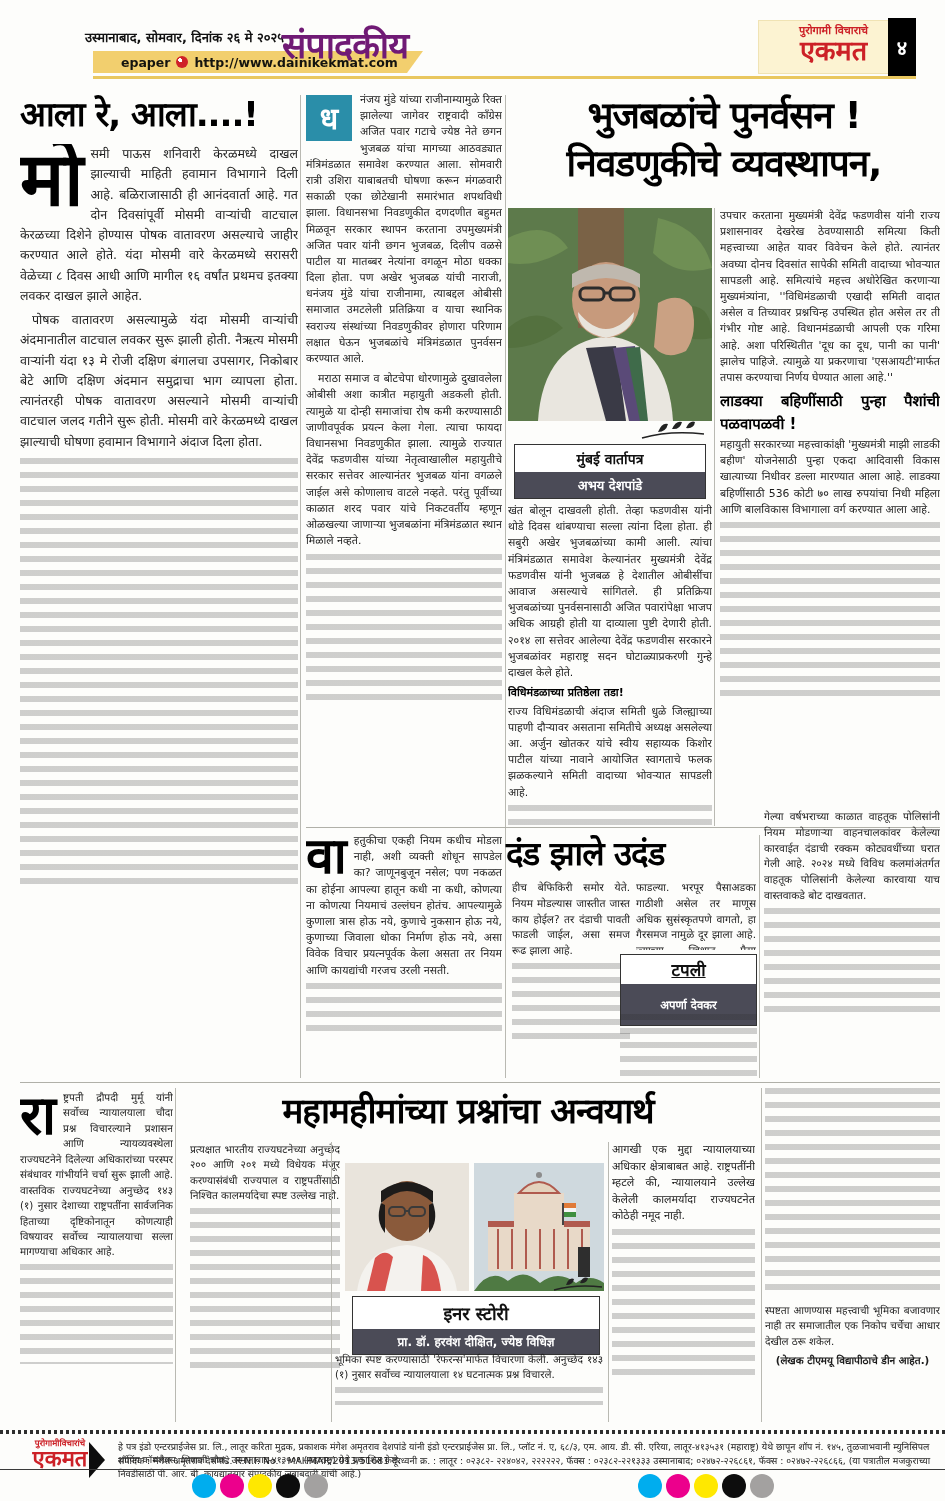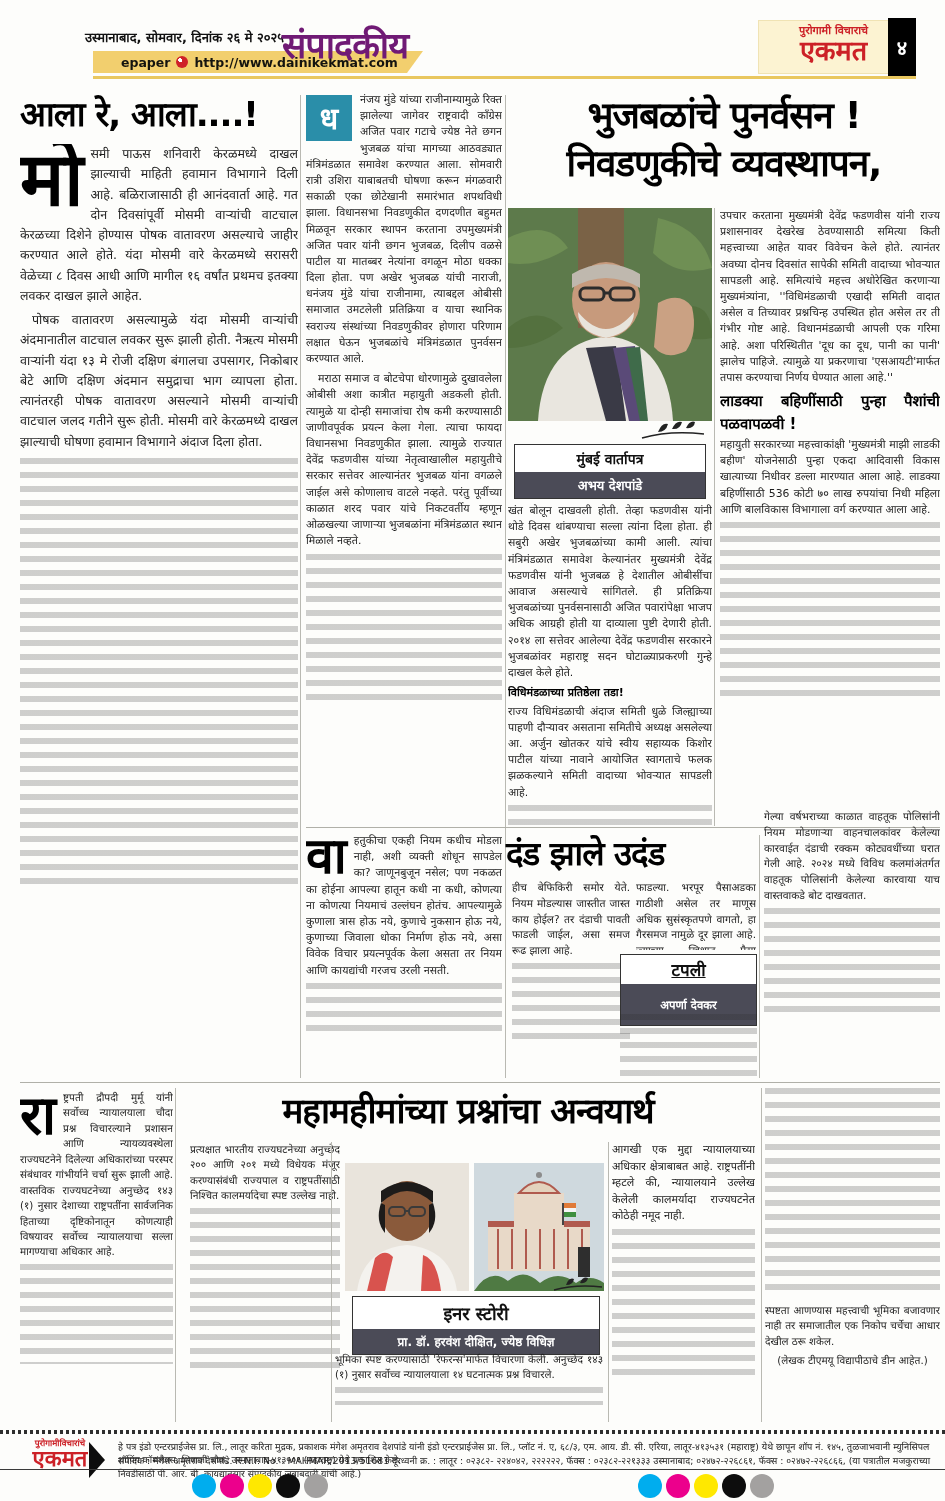--- a/index.html
+++ b/index.html
@@ -286,21 +286,21 @@
   </div>
 
   <div class="abs btxt" style="left:612px; top:1142px; width:143px; height:280px; font-size:11px; line-height:1.5; overflow:hidden;">
     <span style="display:contents;"><p>आगखी एक मुद्दा न्यायालयाच्या अधिकार क्षेत्राबाबत आहे. राष्ट्रपतींनी म्हटले की, न्यायालयाने उल्लेख केलेली कालमर्यादा राज्यघटनेत कोठेही नमूद नाही.</p></span>
     <div class="fill" style="height:150px; margin-top:4px;"></div>
   </div>
 
   <div class="abs btxt" style="left:765px; top:1088px; width:175px; height:336px; font-size:10.3px; line-height:1.5; overflow:hidden;">
     <div class="fill" style="height:210px; margin-bottom:5px;"></div>
     <span style="display:contents;"><p>स्पष्टता आणण्यास महत्त्वाची भूमिका बजावणार नाही तर समाजातील एक निकोप चर्चेचा आधार देखील ठरू शकेल.</p></span>
-    <div style="font-weight:400; text-align:center; margin-top:3px;">(लेखक टीएमयू विद्यापीठाचे डीन आहेत.)</div>
+    <div style="font-weight:700; text-align:center; margin-top:3px;">(लेखक टीएमयू विद्यापीठाचे डीन आहेत.)</div>
   </div>
 
   <div class="abs vrule" style="left:175px; top:1088px; height:334px;"></div>
   <div class="abs vrule" style="left:331px; top:1142px; height:280px;"></div>
   <div class="abs vrule" style="left:608px; top:1142px; height:280px;"></div>
   <div class="abs vrule" style="left:761px; top:1088px; height:334px;"></div>
 
   <div class="abs dotted-rule"></div>
 
   <div class="abs footer-logo">

